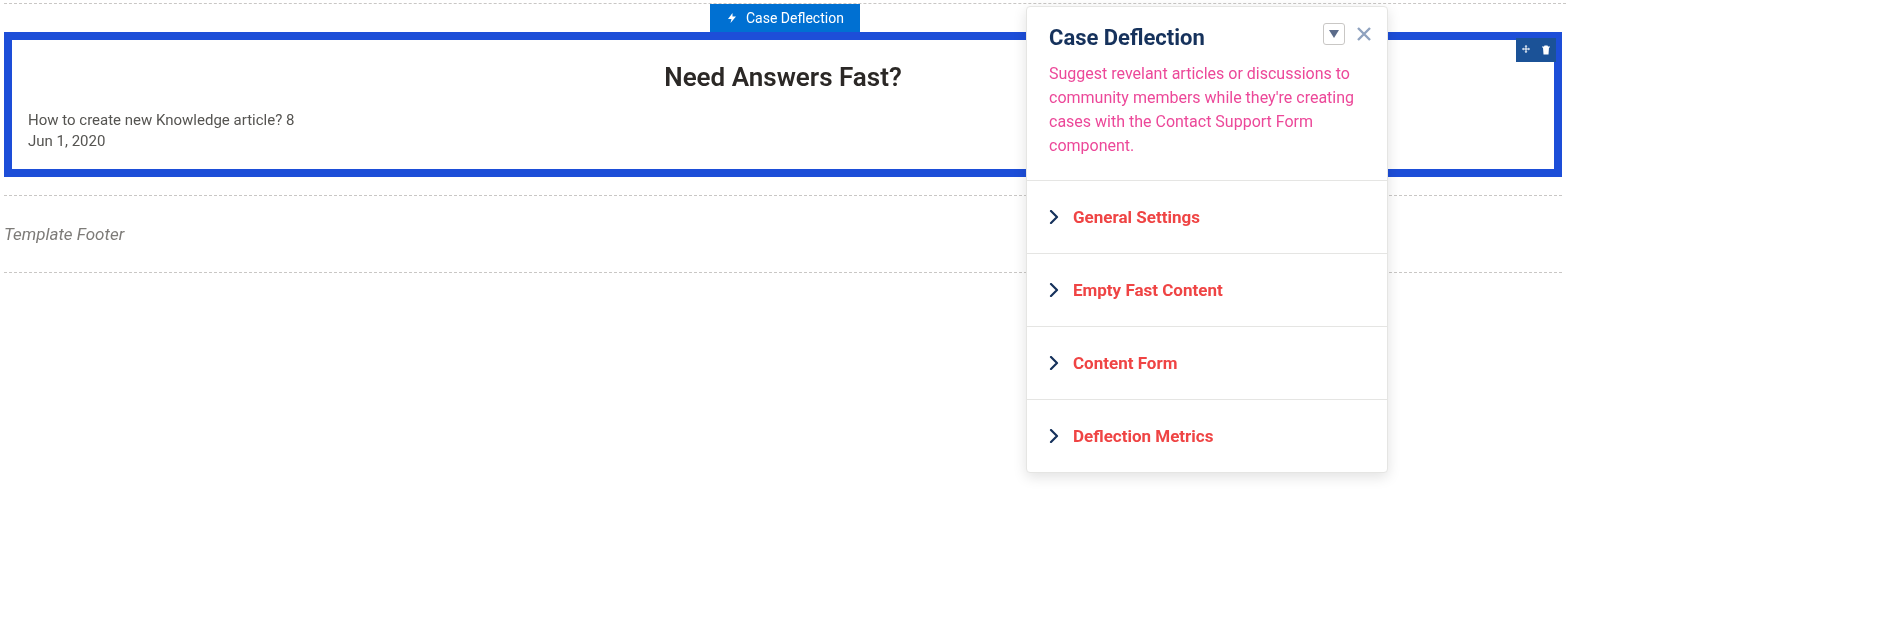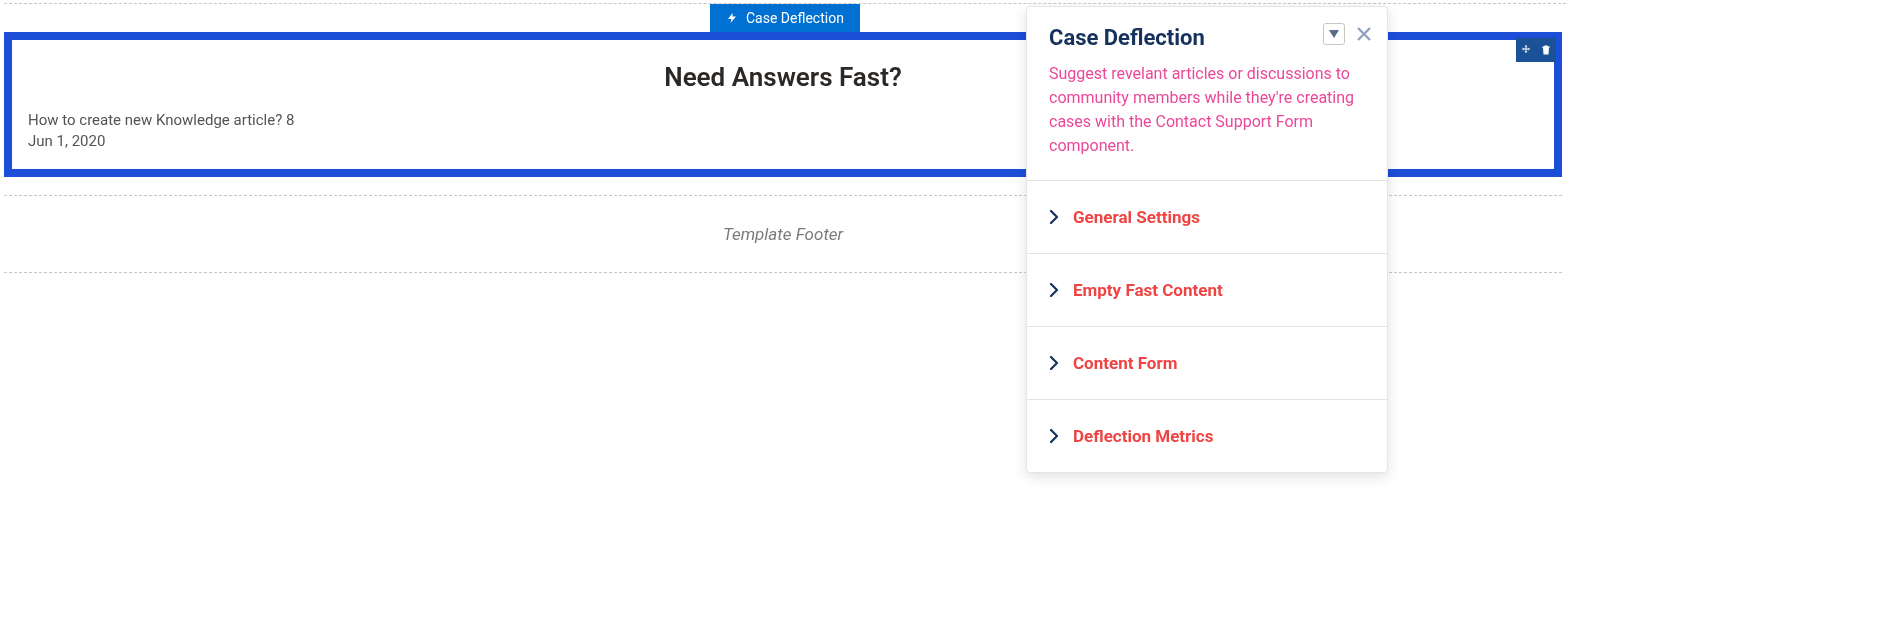--- a/index.html
+++ b/index.html
@@ -112,21 +112,21 @@
       position: absolute;
       left: 4px;
       top: 195px;
       width: 1558px;
       height: 78px;
       border: 1px dashed #c9c7c5;
       border-left: none;
       border-right: none;
       display: flex;
       align-items: center;
-      justify-content: center;
+      justify-content: flex-start;
     }
     .footer-dashed span {
       font-style: italic;
       color: #7d7b78;
       font-size: 17px;
     }
 
     
     .panel {
       position: absolute;

